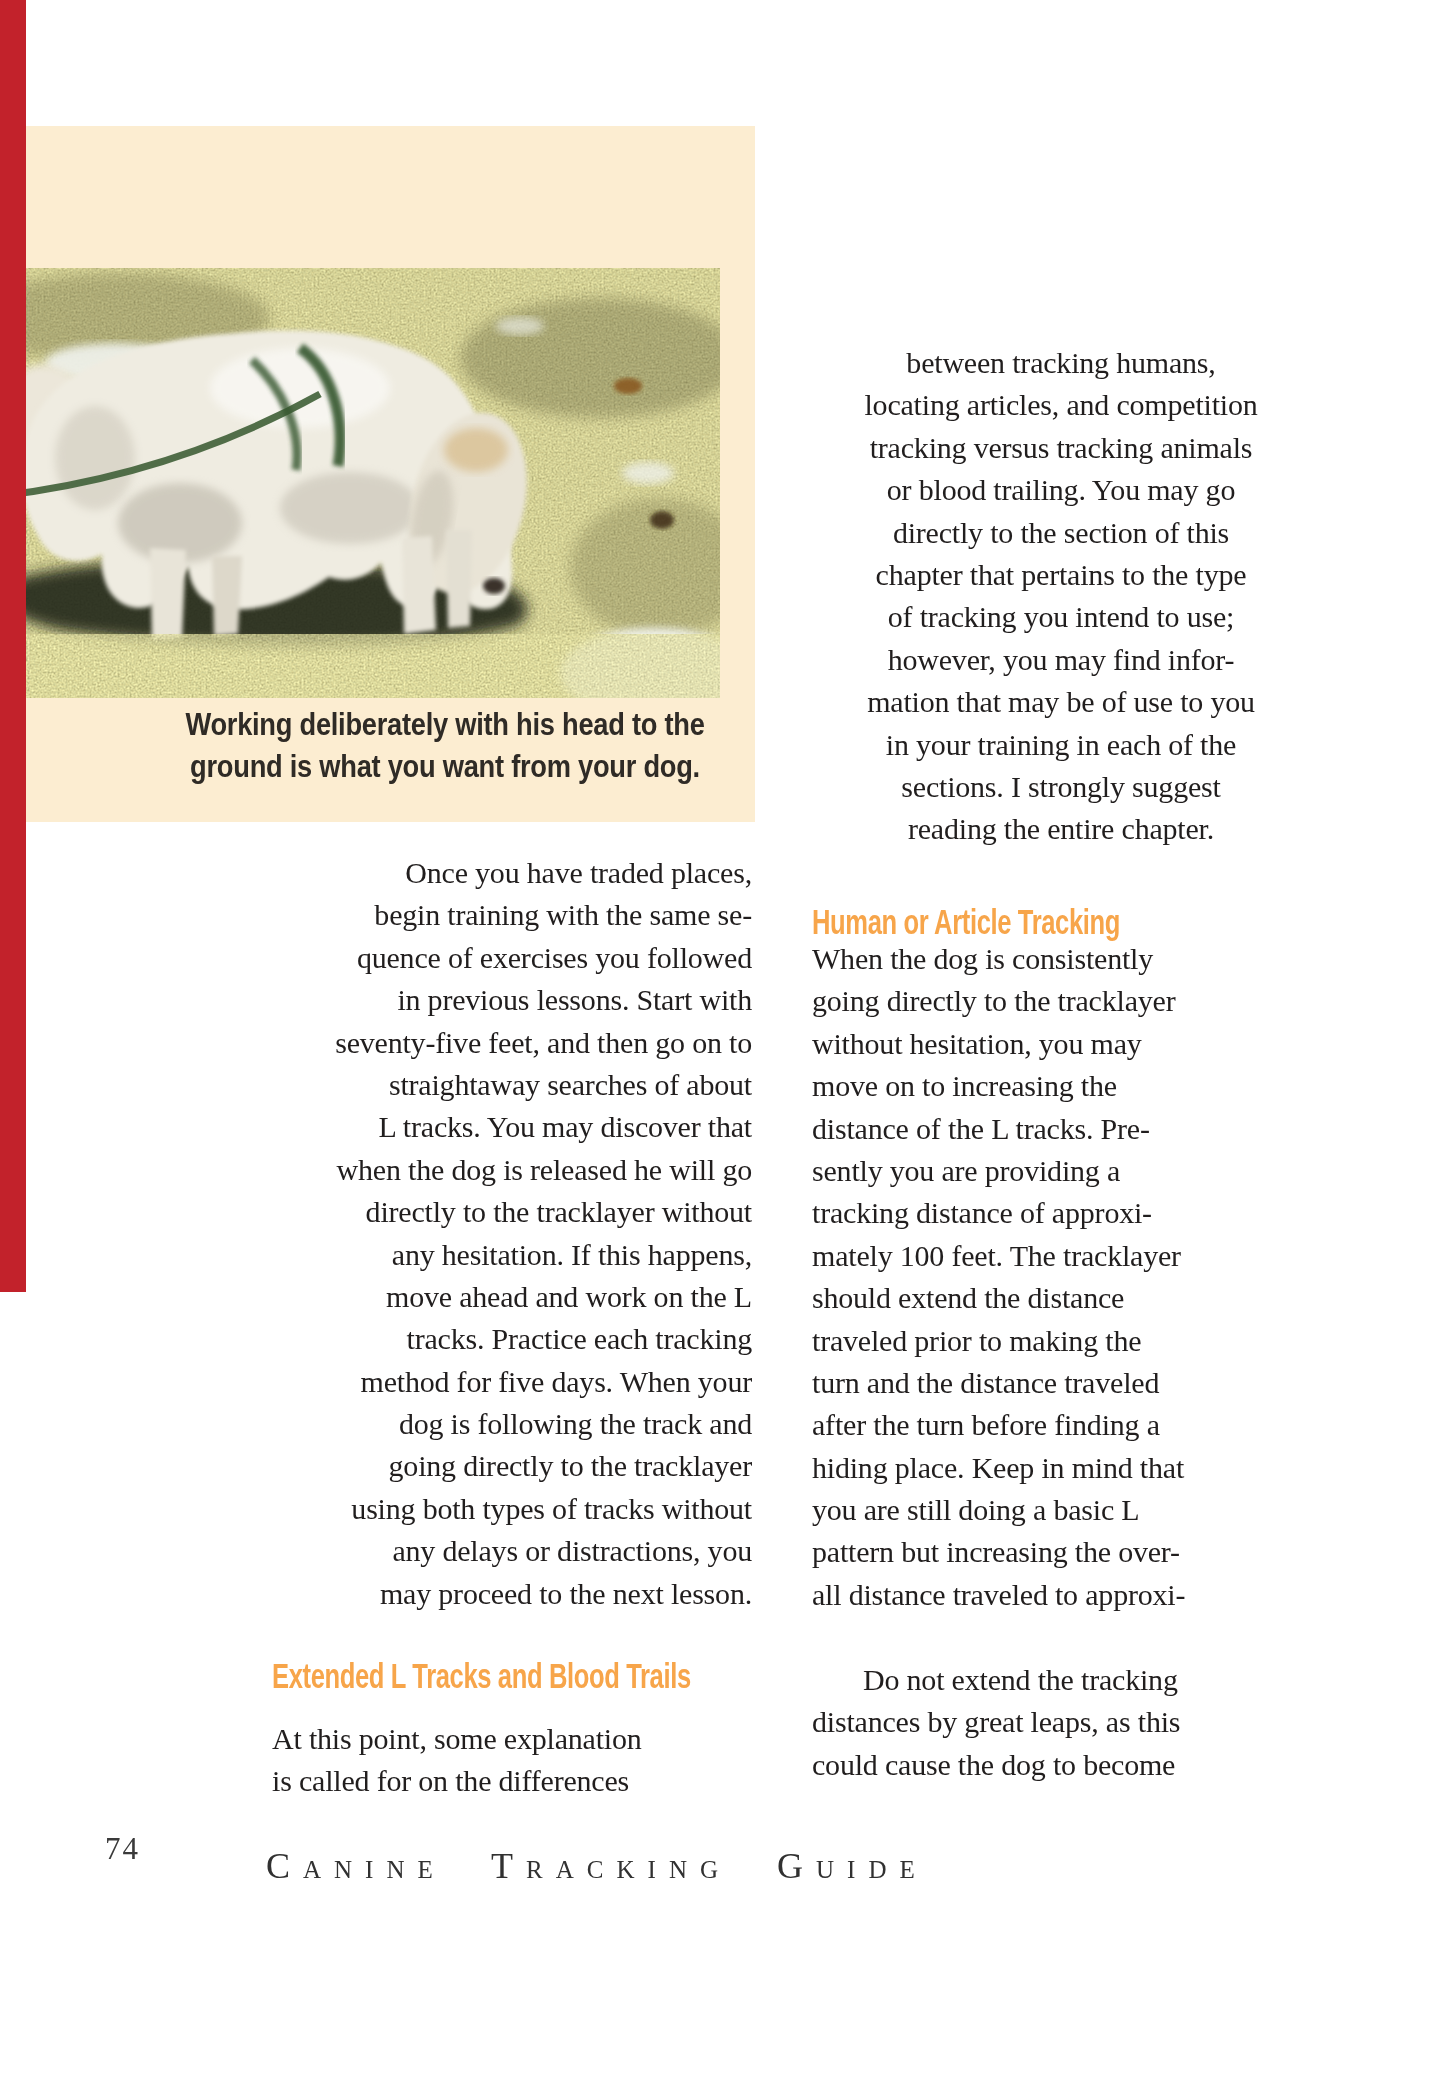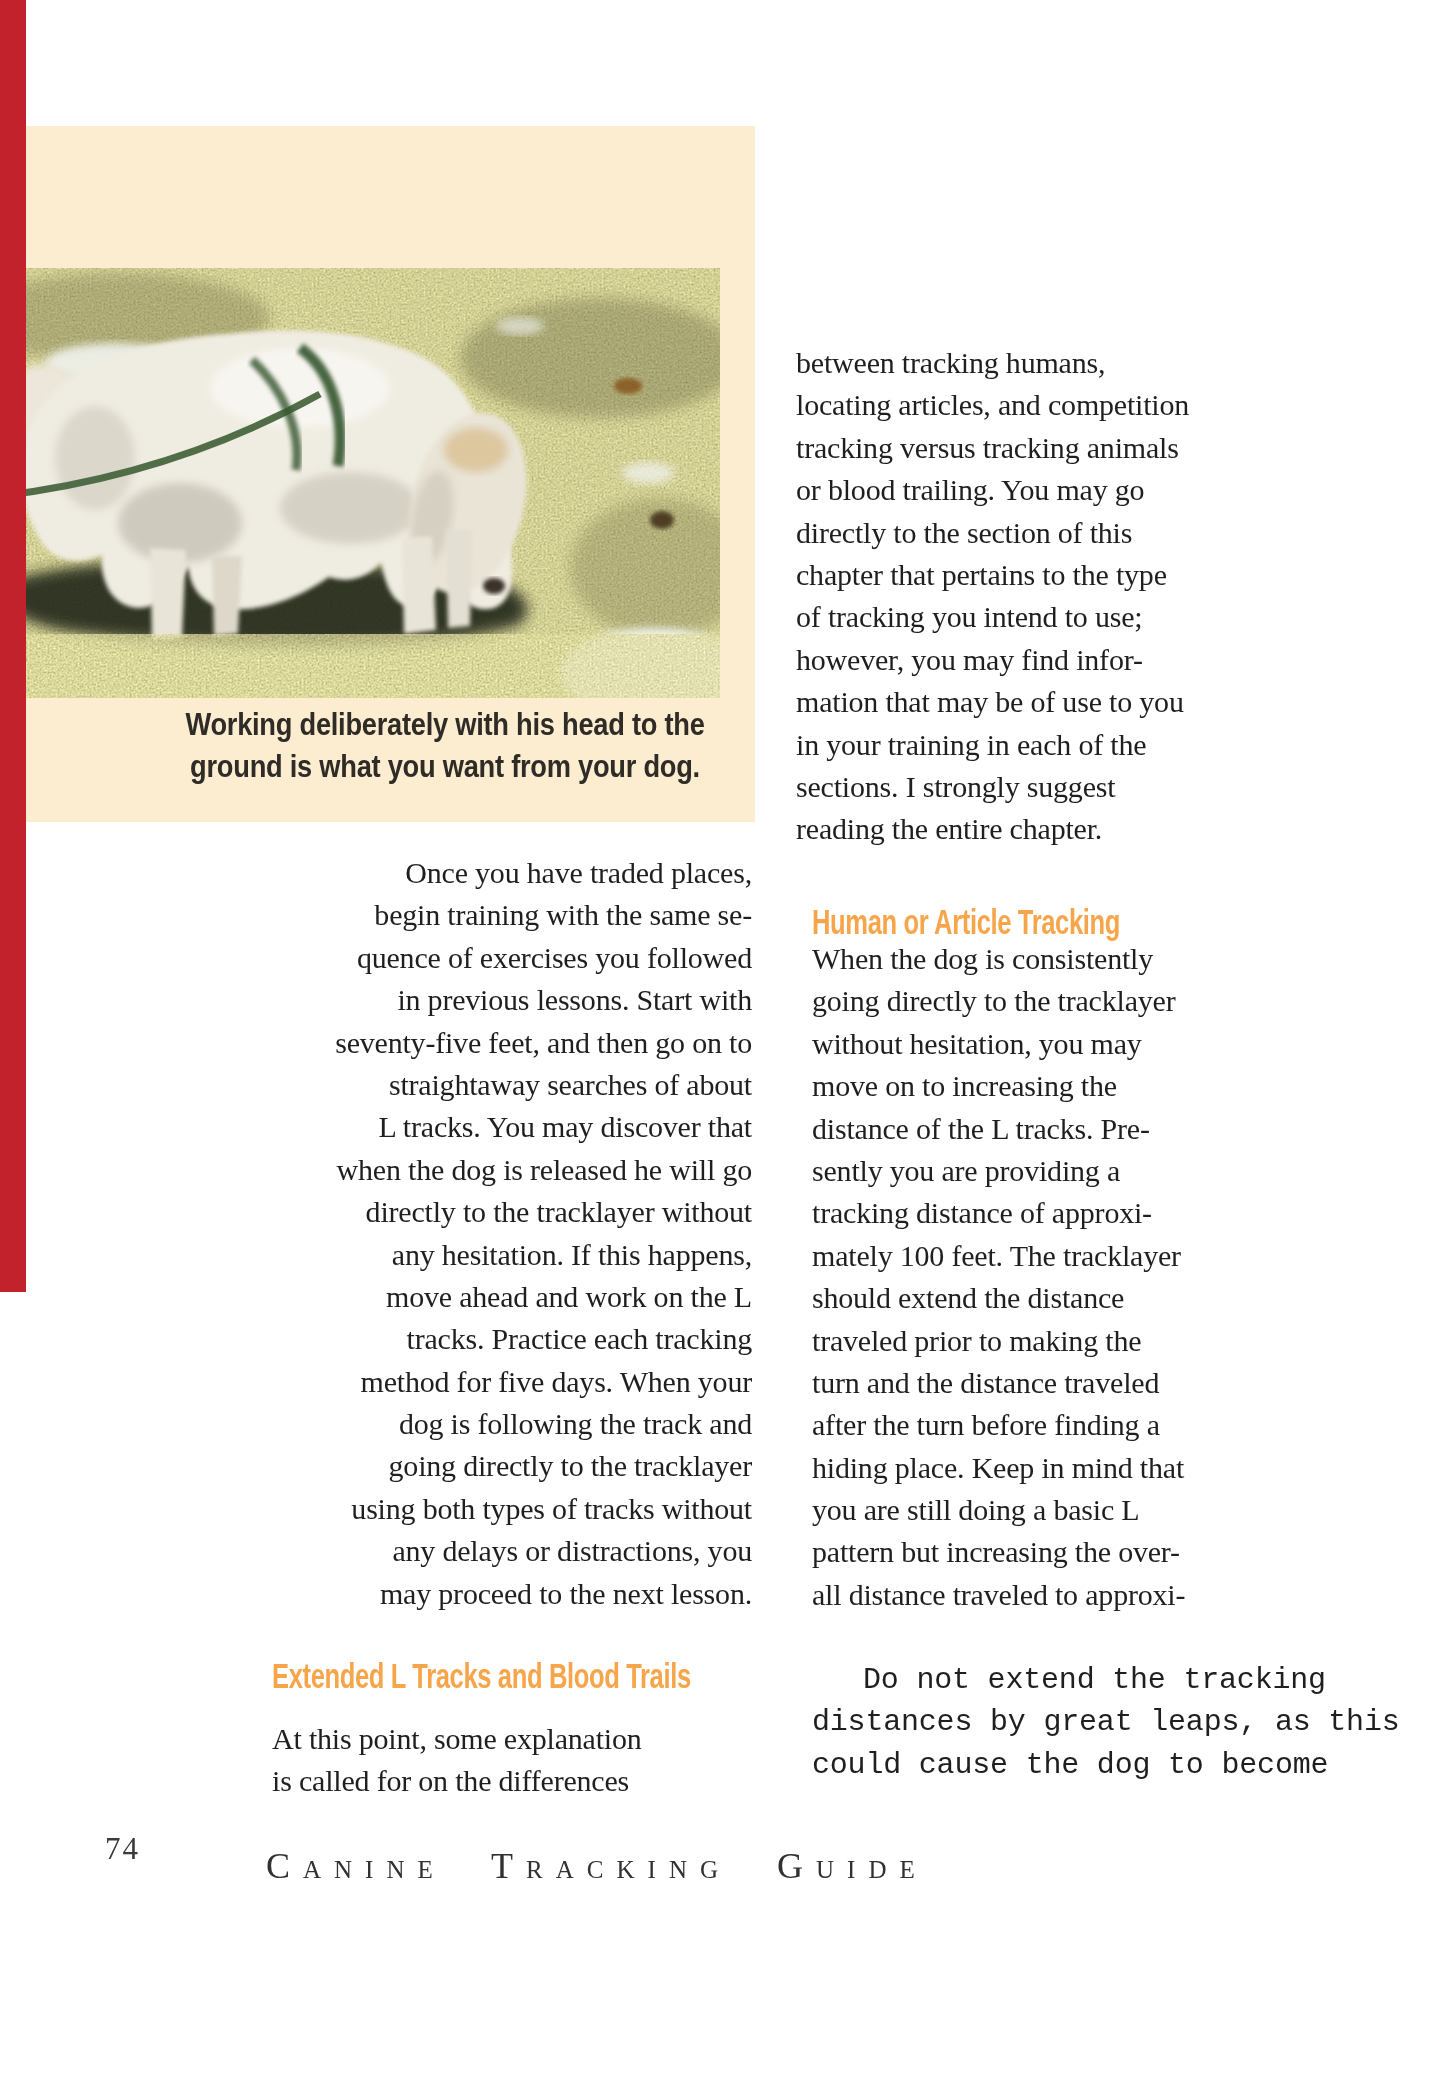--- a/index.html
+++ b/index.html
@@ -138,21 +138,21 @@
       <div class="tline">may proceed to the next lesson.</div>
     </div>
 
   <div class="heading" style="left:272px;top:1654px;">Extended L Tracks and Blood Trails</div>
 
   <div class="col" style="left:272px;top:1698px;width:480px;margin-top:20px;">
       <div class="tline">At this point, some explanation</div>
       <div class="tline">is called for on the differences</div>
     </div>
 
-  <div class="col" style="left:796px;top:342px;width:490px;">
+  <div class="col" style="left:816px;top:342px;width:490px;text-align:center;">
       <div class="tline">between tracking humans,</div>
       <div class="tline">locating articles, and competition</div>
       <div class="tline">tracking versus tracking animals</div>
       <div class="tline">or blood trailing. You may go</div>
       <div class="tline">directly to the section of this</div>
       <div class="tline">chapter that pertains to the type</div>
       <div class="tline">of tracking you intend to use;</div>
       <div class="tline">however, you may find infor-</div>
       <div class="tline">mation that may be of use to you</div>
       <div class="tline">in your training in each of the</div>
@@ -174,21 +174,21 @@
       <div class="tline">should extend the distance</div>
       <div class="tline">traveled prior to making the</div>
       <div class="tline">turn and the distance traveled</div>
       <div class="tline">after the turn before finding a</div>
       <div class="tline">hiding place. Keep in mind that</div>
       <div class="tline">you are still doing a basic L</div>
       <div class="tline">pattern but increasing the over-</div>
       <div class="tline">all distance traveled to approxi-</div>
     </div>
 
-  <div class="col indent-first" style="left:812px;top:1659px;width:490px;font-family:Liberation Mono, monospace;">
+  <div class="col indent-first" style="left:812px;top:1659px;width:490px;">
       <div class="tline">Do not extend the tracking</div>
       <div class="tline">distances by great leaps, as this</div>
       <div class="tline">could cause the dog to become</div>
     </div>
 
   <div class="page-number">74</div>
   <div class="footer-title">Canine Tracking Guide</div>
 
 </div>
 

